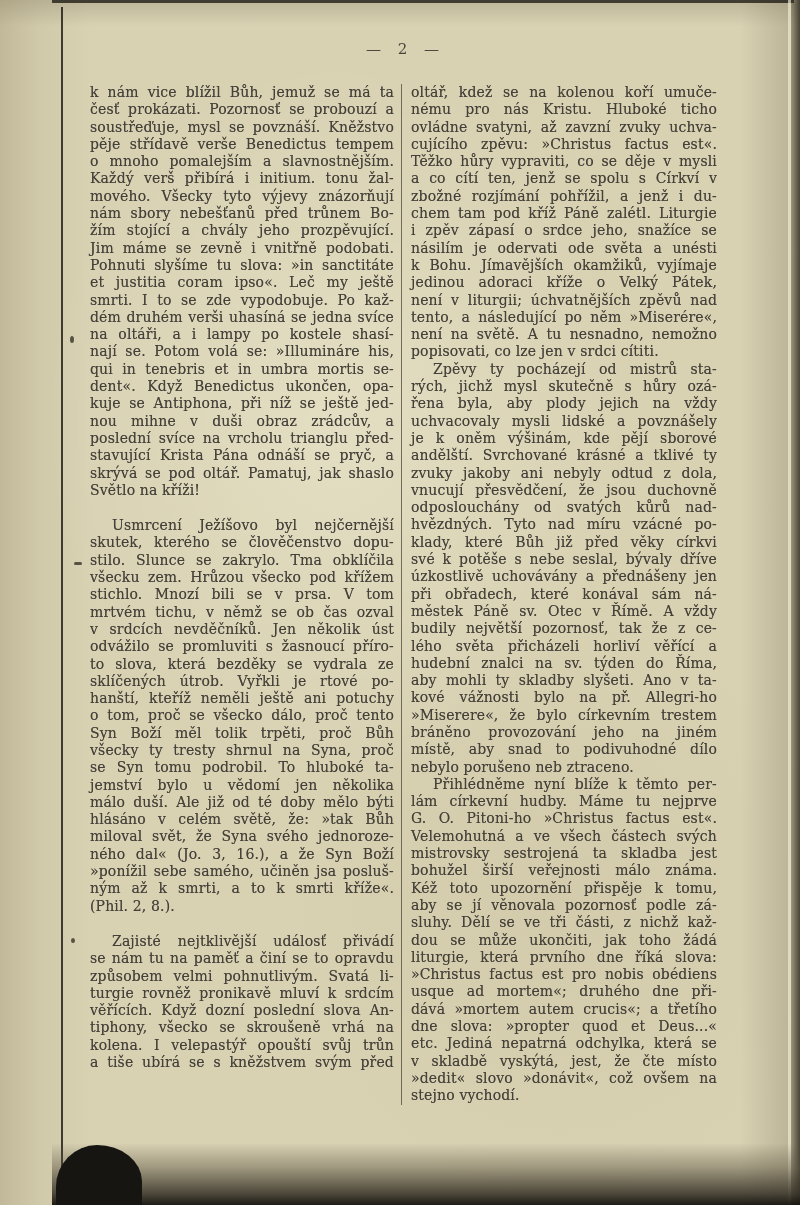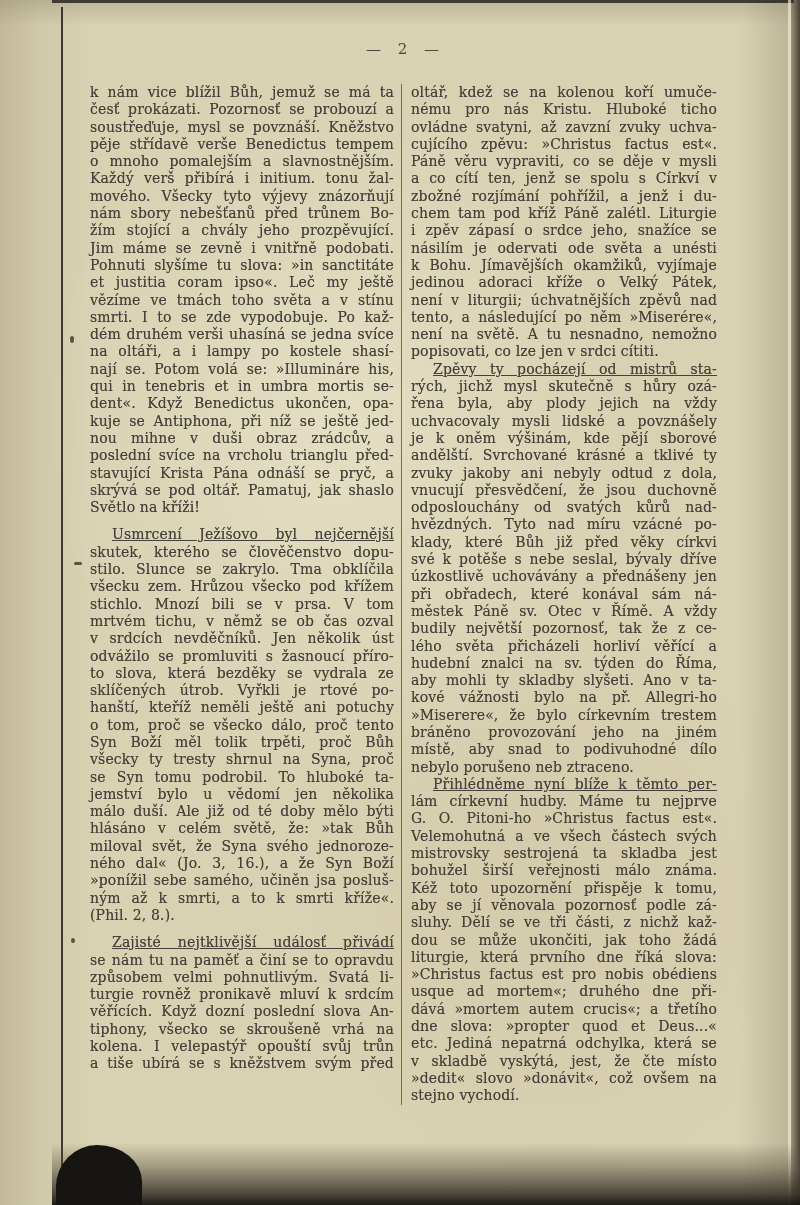--- a/index.html
+++ b/index.html
@@ -44,22 +44,22 @@
   .col-divider{width:1px;background:rgba(78,71,58,0.75);margin-left:7px;margin-right:9px;}
 
   .line{
     font-size:14px;line-height:17.3px;color:#44403a;
     text-align:justify;text-align-last:justify;
     letter-spacing:0.15px;
     text-shadow:0 0 0.5px rgba(62,56,45,0.55);
   }
   .line.flush{text-align-last:left;}
   .para{margin:0;}
-  .para.spaced{margin-top:10px;}
-  .para.indent .line:first-child{text-indent:22px;text-decoration:underline;}
+  .para.spaced{margin-top:18px;}
+  .para.indent .line:first-child{text-indent:22px;}
 </style>
 </head>
 <body>
 
 <div class="page">
   <div class="scan-bg"></div>
   <div class="edge-top"></div>
   <div class="spine-line"></div>
   <div class="edge-right-light"></div>
   <div class="edge-right-dark"></div>
@@ -79,21 +79,20 @@
             <div class="line">soustřeďuje, mysl se povznáší. Kněžstvo</div>
             <div class="line">pěje střídavě verše Benedictus tempem</div>
             <div class="line">o mnoho pomalejším a slavnostnějším.</div>
             <div class="line">Každý verš přibírá i initium. tonu žal-</div>
             <div class="line">mového. Všecky tyto výjevy znázorňují</div>
             <div class="line">nám sbory nebešťanů před trůnem Bo-</div>
             <div class="line">žím stojící a chvály jeho prozpěvující.</div>
             <div class="line">Jim máme se zevně i vnitřně podobati.</div>
             <div class="line">Pohnuti slyšíme tu slova: »in sanctitáte</div>
             <div class="line">et justitia coram ipso«.  Leč my ještě</div>
-            <div class="line">vězíme ve tmách toho světa a v stínu</div>
             <div class="line">smrti. I to se zde vypodobuje.  Po kaž-</div>
             <div class="line">dém druhém verši uhasíná se jedna svíce</div>
             <div class="line">na oltáři, a i lampy po kostele shasí-</div>
             <div class="line">nají se. Potom volá se: »Illumináre his,</div>
             <div class="line">qui in tenebris et in umbra mortis se-</div>
             <div class="line">dent«.  Když Benedictus ukončen, opa-</div>
             <div class="line">kuje se Antiphona, při níž se ještě jed-</div>
             <div class="line">nou mihne v duši obraz zrádcův, a</div>
             <div class="line">poslední svíce na vrcholu trianglu před-</div>
             <div class="line">stavující Krista Pána odnáší se pryč, a</div>
@@ -136,21 +135,21 @@
             <div class="line">a tiše ubírá se s kněžstvem svým před</div>
           </div>
         </div>
       <div class="col-divider"></div>
       <div class="col col-right" id="col-right">
           <div class="para">
             <div class="line">oltář, kdež se na kolenou koří umuče-</div>
             <div class="line">nému pro nás Kristu.  Hluboké ticho</div>
             <div class="line">ovládne svatyni, až zavzní zvuky uchva-</div>
             <div class="line">cujícího zpěvu: »Christus factus est«.</div>
-            <div class="line">Páně věru vypraviti, co se děje v mysli</div>
+            <div class="line">Těžko hůry vypraviti, co se děje v mysli</div>
             <div class="line">a co cítí ten, jenž se spolu s Církví v</div>
             <div class="line">zbožné rozjímání pohřížil, a jenž i du-</div>
             <div class="line">chem tam pod kříž Páně zalétl. Liturgie</div>
             <div class="line">i zpěv zápasí o srdce jeho, snažíce se</div>
             <div class="line">násilím je odervati ode světa a unésti</div>
             <div class="line">k Bohu. Jímavějších okamžiků, vyjímaje</div>
             <div class="line">jedinou adoraci kříže o Velký Pátek,</div>
             <div class="line">není v liturgii; úchvatnějších zpěvů nad</div>
             <div class="line">tento, a následující po něm »Miserére«,</div>
             <div class="line">není na světě. A tu nesnadno, nemožno</div>

